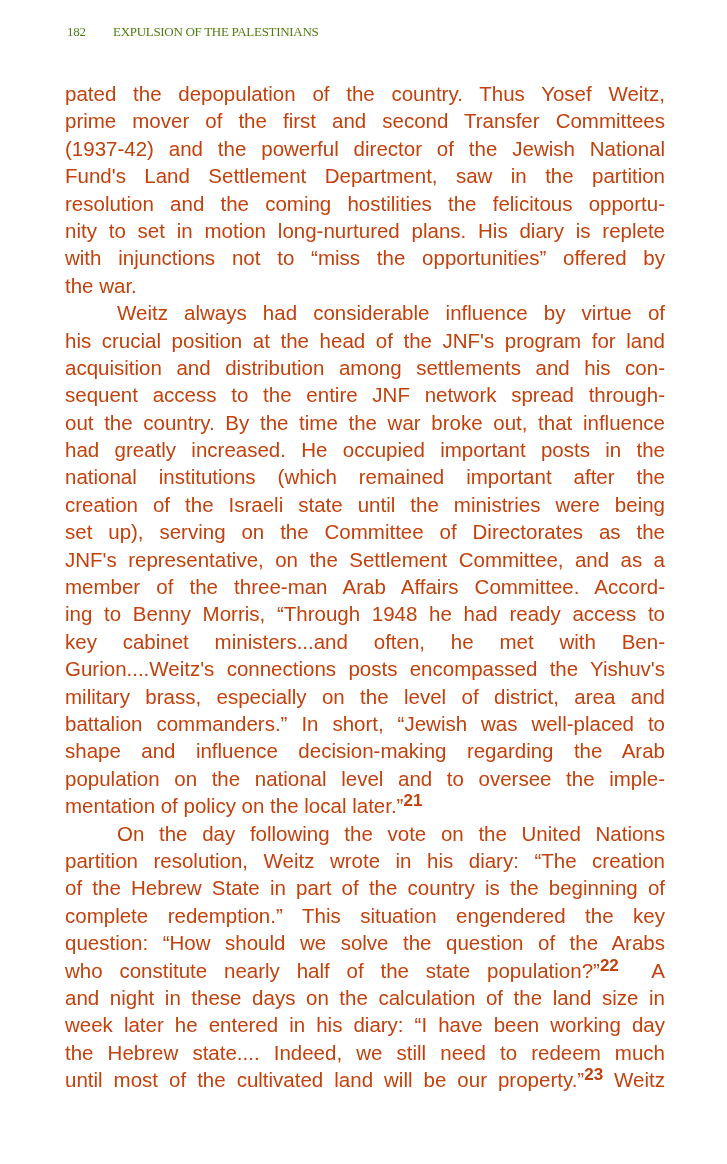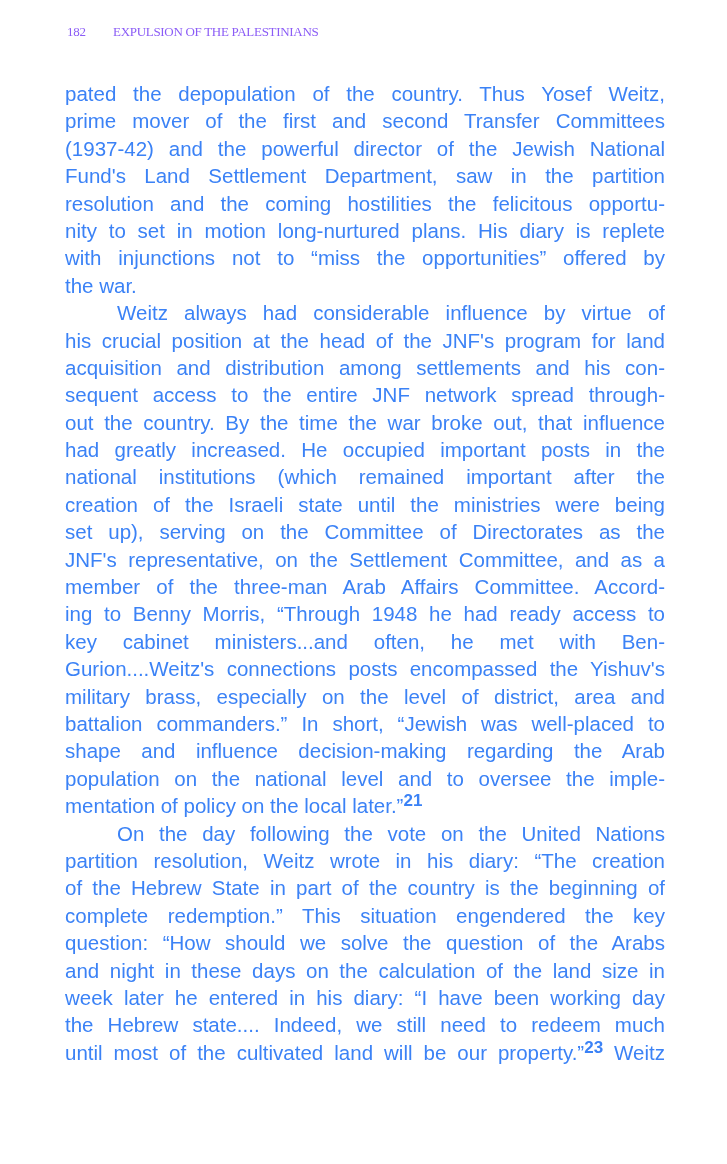--- a/index.html
+++ b/index.html
@@ -14,36 +14,36 @@
       overflow: hidden;
       color: #111111;
     }
     .running-head {
       position: absolute;
       top: 24px;
       left: 67px;
       font-family: "Liberation Serif", serif;
       font-size: 13px;
       letter-spacing: -0.3px;
-      color: #8b5cf6;
+      color: #4d7c0f;
       white-space: nowrap;
     }
     .running-head .page-number {
       display: inline-block;
       width: 46px;
     }
     .body-text {
       position: absolute;
       top: 80px;
       left: 65px;
       width: 600px;
       font-family: "Liberation Sans", sans-serif;
       font-size: 20.5px;
       line-height: 27.4px;
-      color: #3b82f6;
+      color: #c2410c;
     }
     .line {
       display: block;
       height: 27.4px;
       text-align: justify;
       text-align-last: justify;
       white-space: nowrap;
       overflow: visible;
     }
     .line.last {
@@ -103,18 +103,19 @@
     <span class="line">population on the national level and to oversee the imple-</span>
     <span class="line last"><span class="txt">mentation of policy on the local later.”</span><sup class="fn">21</sup></span>
   </div>
 
   <div>
     <span class="line indent">On the day following the vote on the United Nations</span>
     <span class="line">partition resolution, Weitz wrote in his diary:  “The creation</span>
     <span class="line">of the Hebrew State in part of the country is the beginning of</span>
     <span class="line">complete redemption.”  This situation engendered the key</span>
     <span class="line">question: “How should we solve the question of the Arabs</span>
+    <span class="line" style="word-spacing: 0.00173611px;"><span class="txt">who constitute nearly half of the state population?”</span><sup class="fn">22</sup><span class="txt" style="white-space:pre">  A</span></span>
     <span class="line">and night in these days on the calculation of the land size in</span>
     <span class="line">week later he entered in his diary: “I have been working day</span>
     <span class="line">the Hebrew state.... Indeed, we still need to redeem much</span>
     <span class="line"><span class="txt">until most of the cultivated land will be our property.”</span><sup class="fn">23</sup><span class="txt" style="white-space:pre"> Weitz</span></span>
   </div>
 </div>
 
 </body></html>

